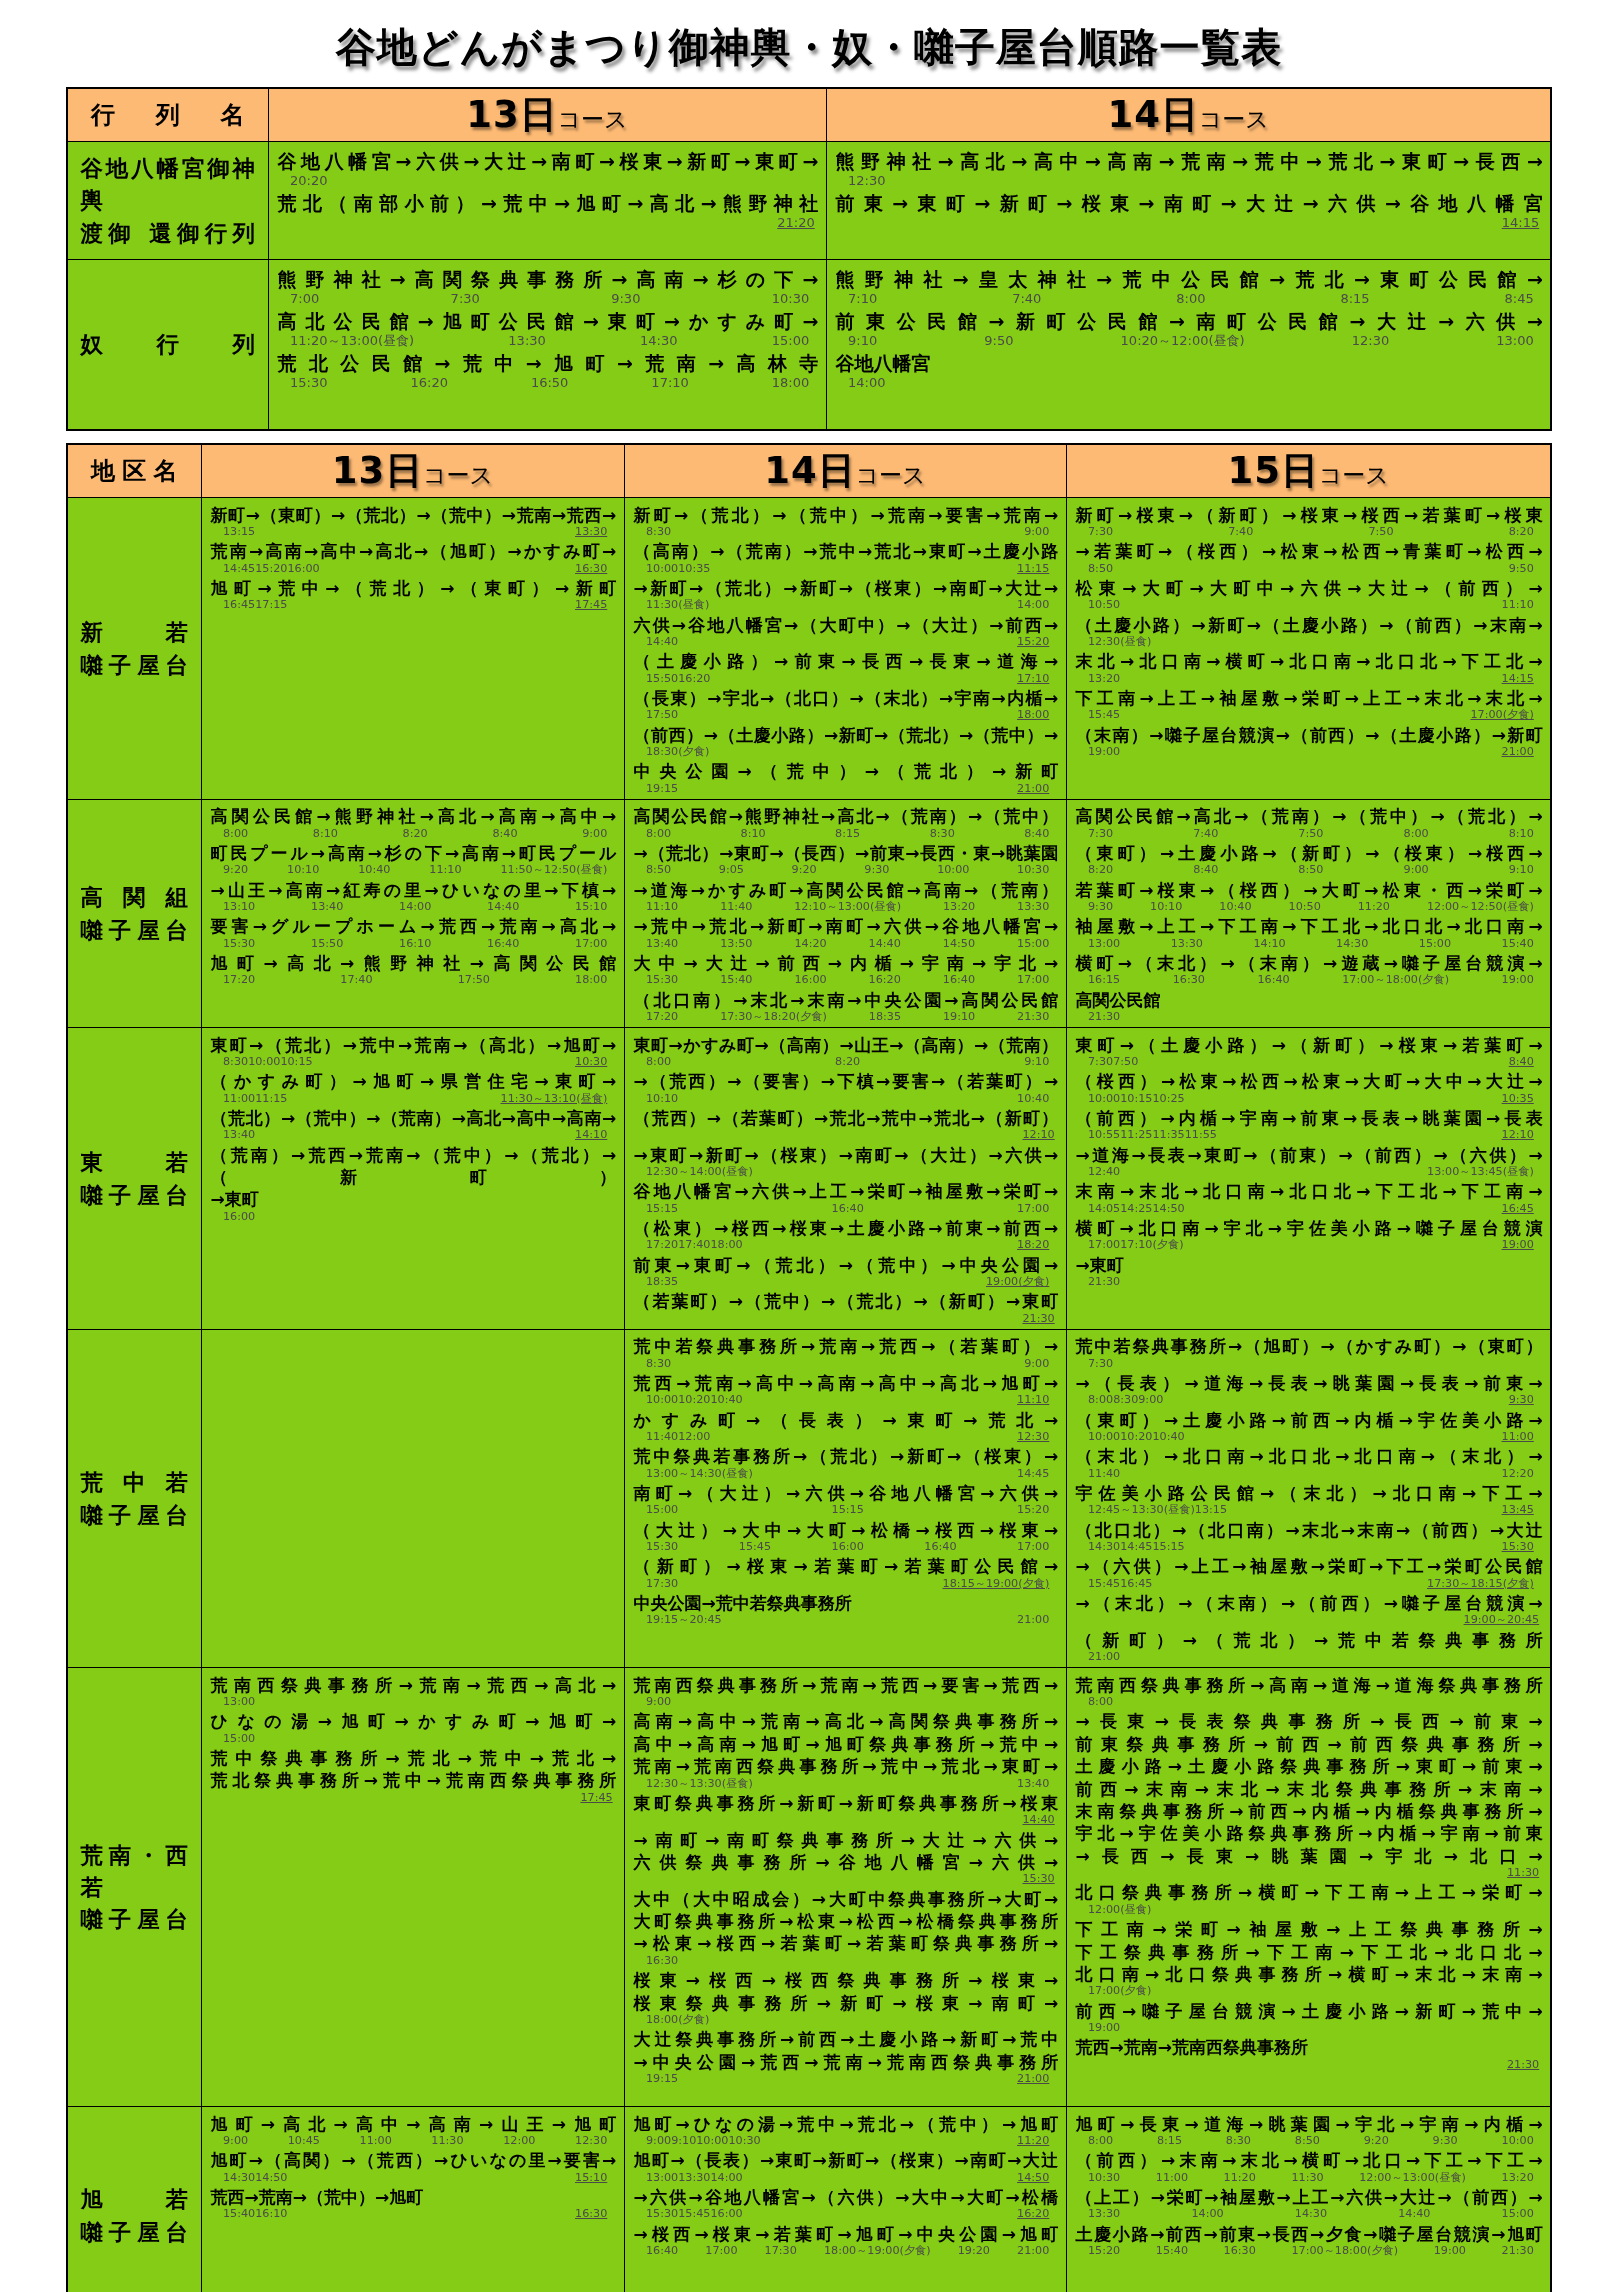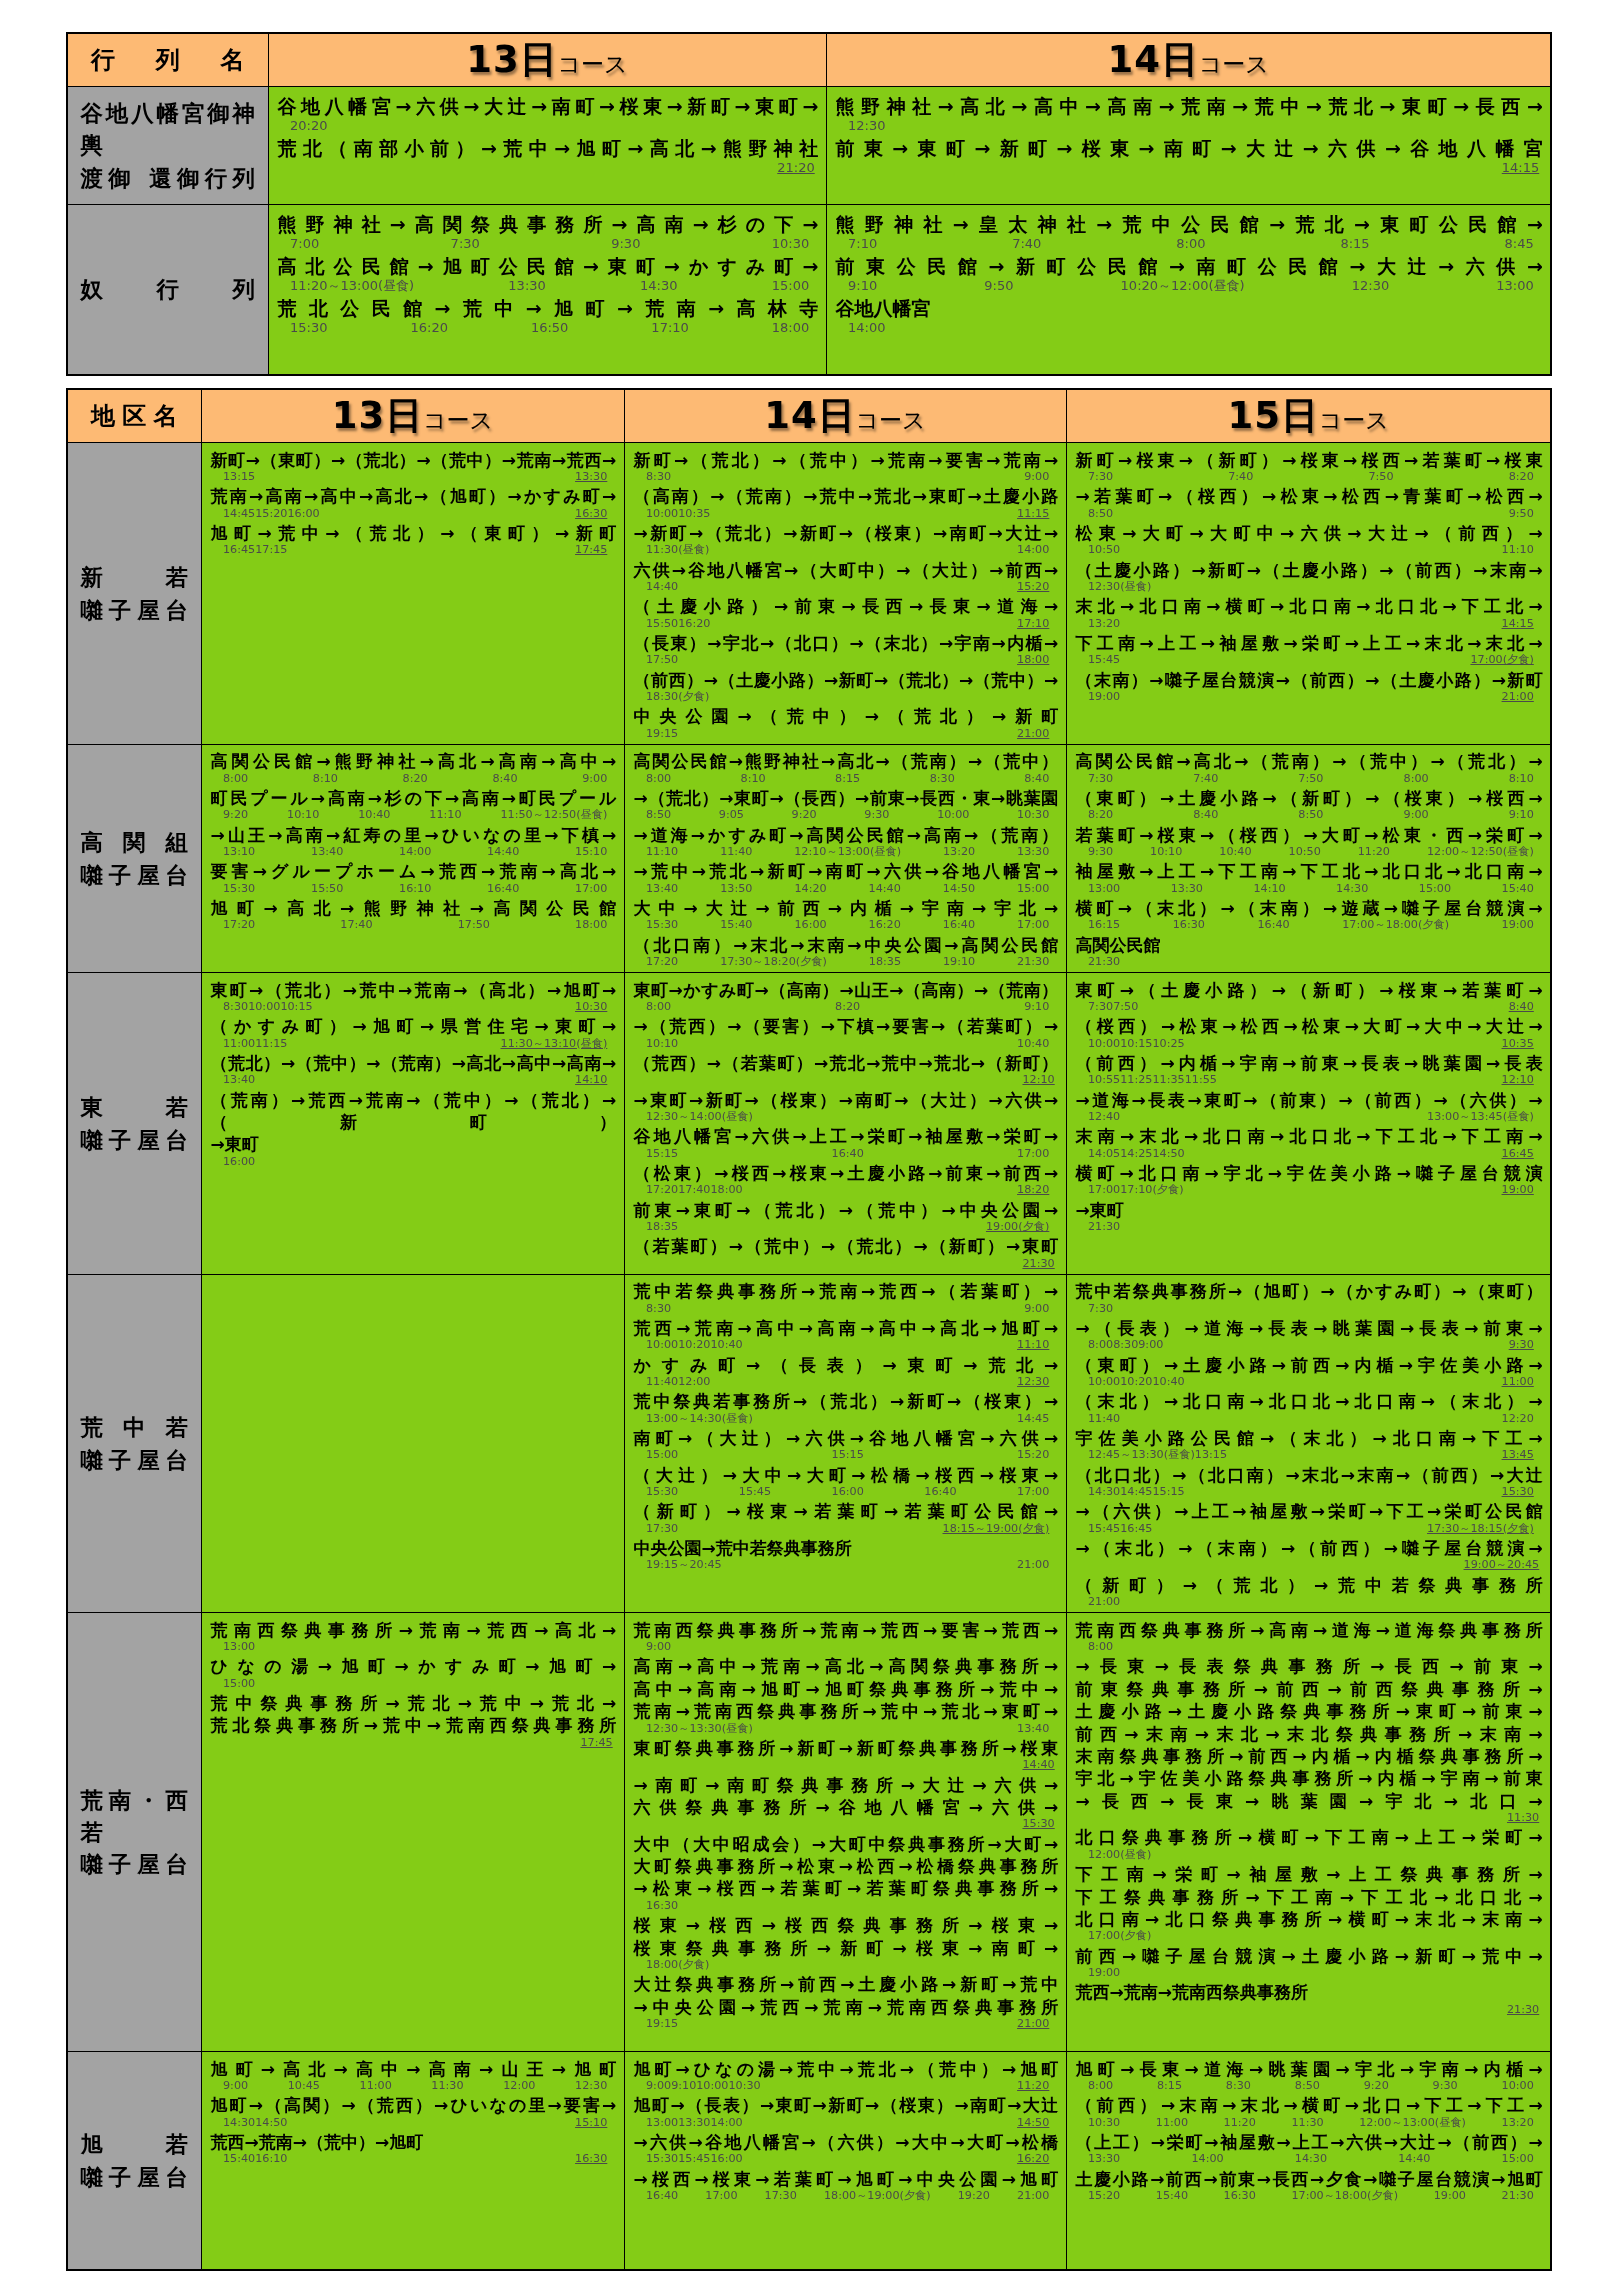--- a/index.html
+++ b/index.html
@@ -8,21 +8,21 @@
   .page-title{width:1484px;margin:0 auto;text-align:center;font-size:40px;font-weight:bold;
     letter-spacing:0.9px;text-shadow:2.7px 3.6px 3.6px rgba(0,0,0,0.45);white-space:nowrap;}
   table{border-collapse:collapse;table-layout:fixed;width:1484px;margin:12.5px auto 0 auto;}
   th,td{border:1.8px solid #000;box-sizing:border-box;vertical-align:top;overflow:hidden;}
   table{border:2.7px solid #000;}
   thead th{background:#fdba74;vertical-align:middle;text-align:center;}
   .head-name{font-size:24px;font-weight:bold;text-align:justify;text-align-last:justify;
     padding:0 23px;vertical-align:middle;}
   .day-num{font-size:37px;font-weight:bold;letter-spacing:0.9px;text-shadow:1.8px 2.7px 2.7px rgba(0,0,0,0.4);}
   .day-suffix{font-size:23px;font-weight:normal;text-shadow:1.8px 2.7px 2.7px rgba(0,0,0,0.4);}
-  th.row-label{vertical-align:middle;background:#a3a3a3;padding:3.6px 12.5px;}
+  th.row-label{vertical-align:middle;background:#84cc16;padding:3.6px 12.5px;}
   .row-label-line{font-size:22.4px;font-weight:bold;text-align:justify;text-align-last:justify;line-height:1.45;}
   td.route-cell{padding:5.4px 7.2px 1.8px 9px;background:#84cc16;margin-left:14px;}
   .route-line{font-weight:bold;white-space:nowrap;}
   #table1 .route-line{font-size:19px;line-height:26px;}
   #table2 .route-line{font-size:17px;line-height:22.4px;}
   .route-line.spread{text-align:justify;text-align-last:justify;white-space:normal;word-break:keep-all;}
   .time-line{display:flex;align-items:baseline;color:#4a4a4a;padding:0 3.6px 2.7px 12.5px;}
   #table1 .time-line{font-size:13px;line-height:13.4px;}
   #table2 .time-line{font-size:11.2px;line-height:11.6px;}
   .time-line.between{justify-content:space-between;padding-right:9px;}
@@ -36,20 +36,21 @@
   #table2 tbody tr:nth-child(2){height:215px;}
   #table2 tbody tr:nth-child(3){height:285px;}
   #table2 tbody tr:nth-child(4){height:328px;}
   #table2 tbody tr:nth-child(5){height:439px;}
   #table2 tbody tr:nth-child(6){height:218px;}
 </style>
 </head>
 <body>
 
 <div class="page">
+  <div class="page-title">谷地どんがまつり御神輿・奴・囃子屋台順路一覧表</div>
 
   <table id="table1">
     <colgroup>
         <col style="width:201px">
         <col style="width:558px">
         <col style="width:725px">
       </colgroup>
     <thead>
       <tr>
         <th class="head-name">行列名</th>

